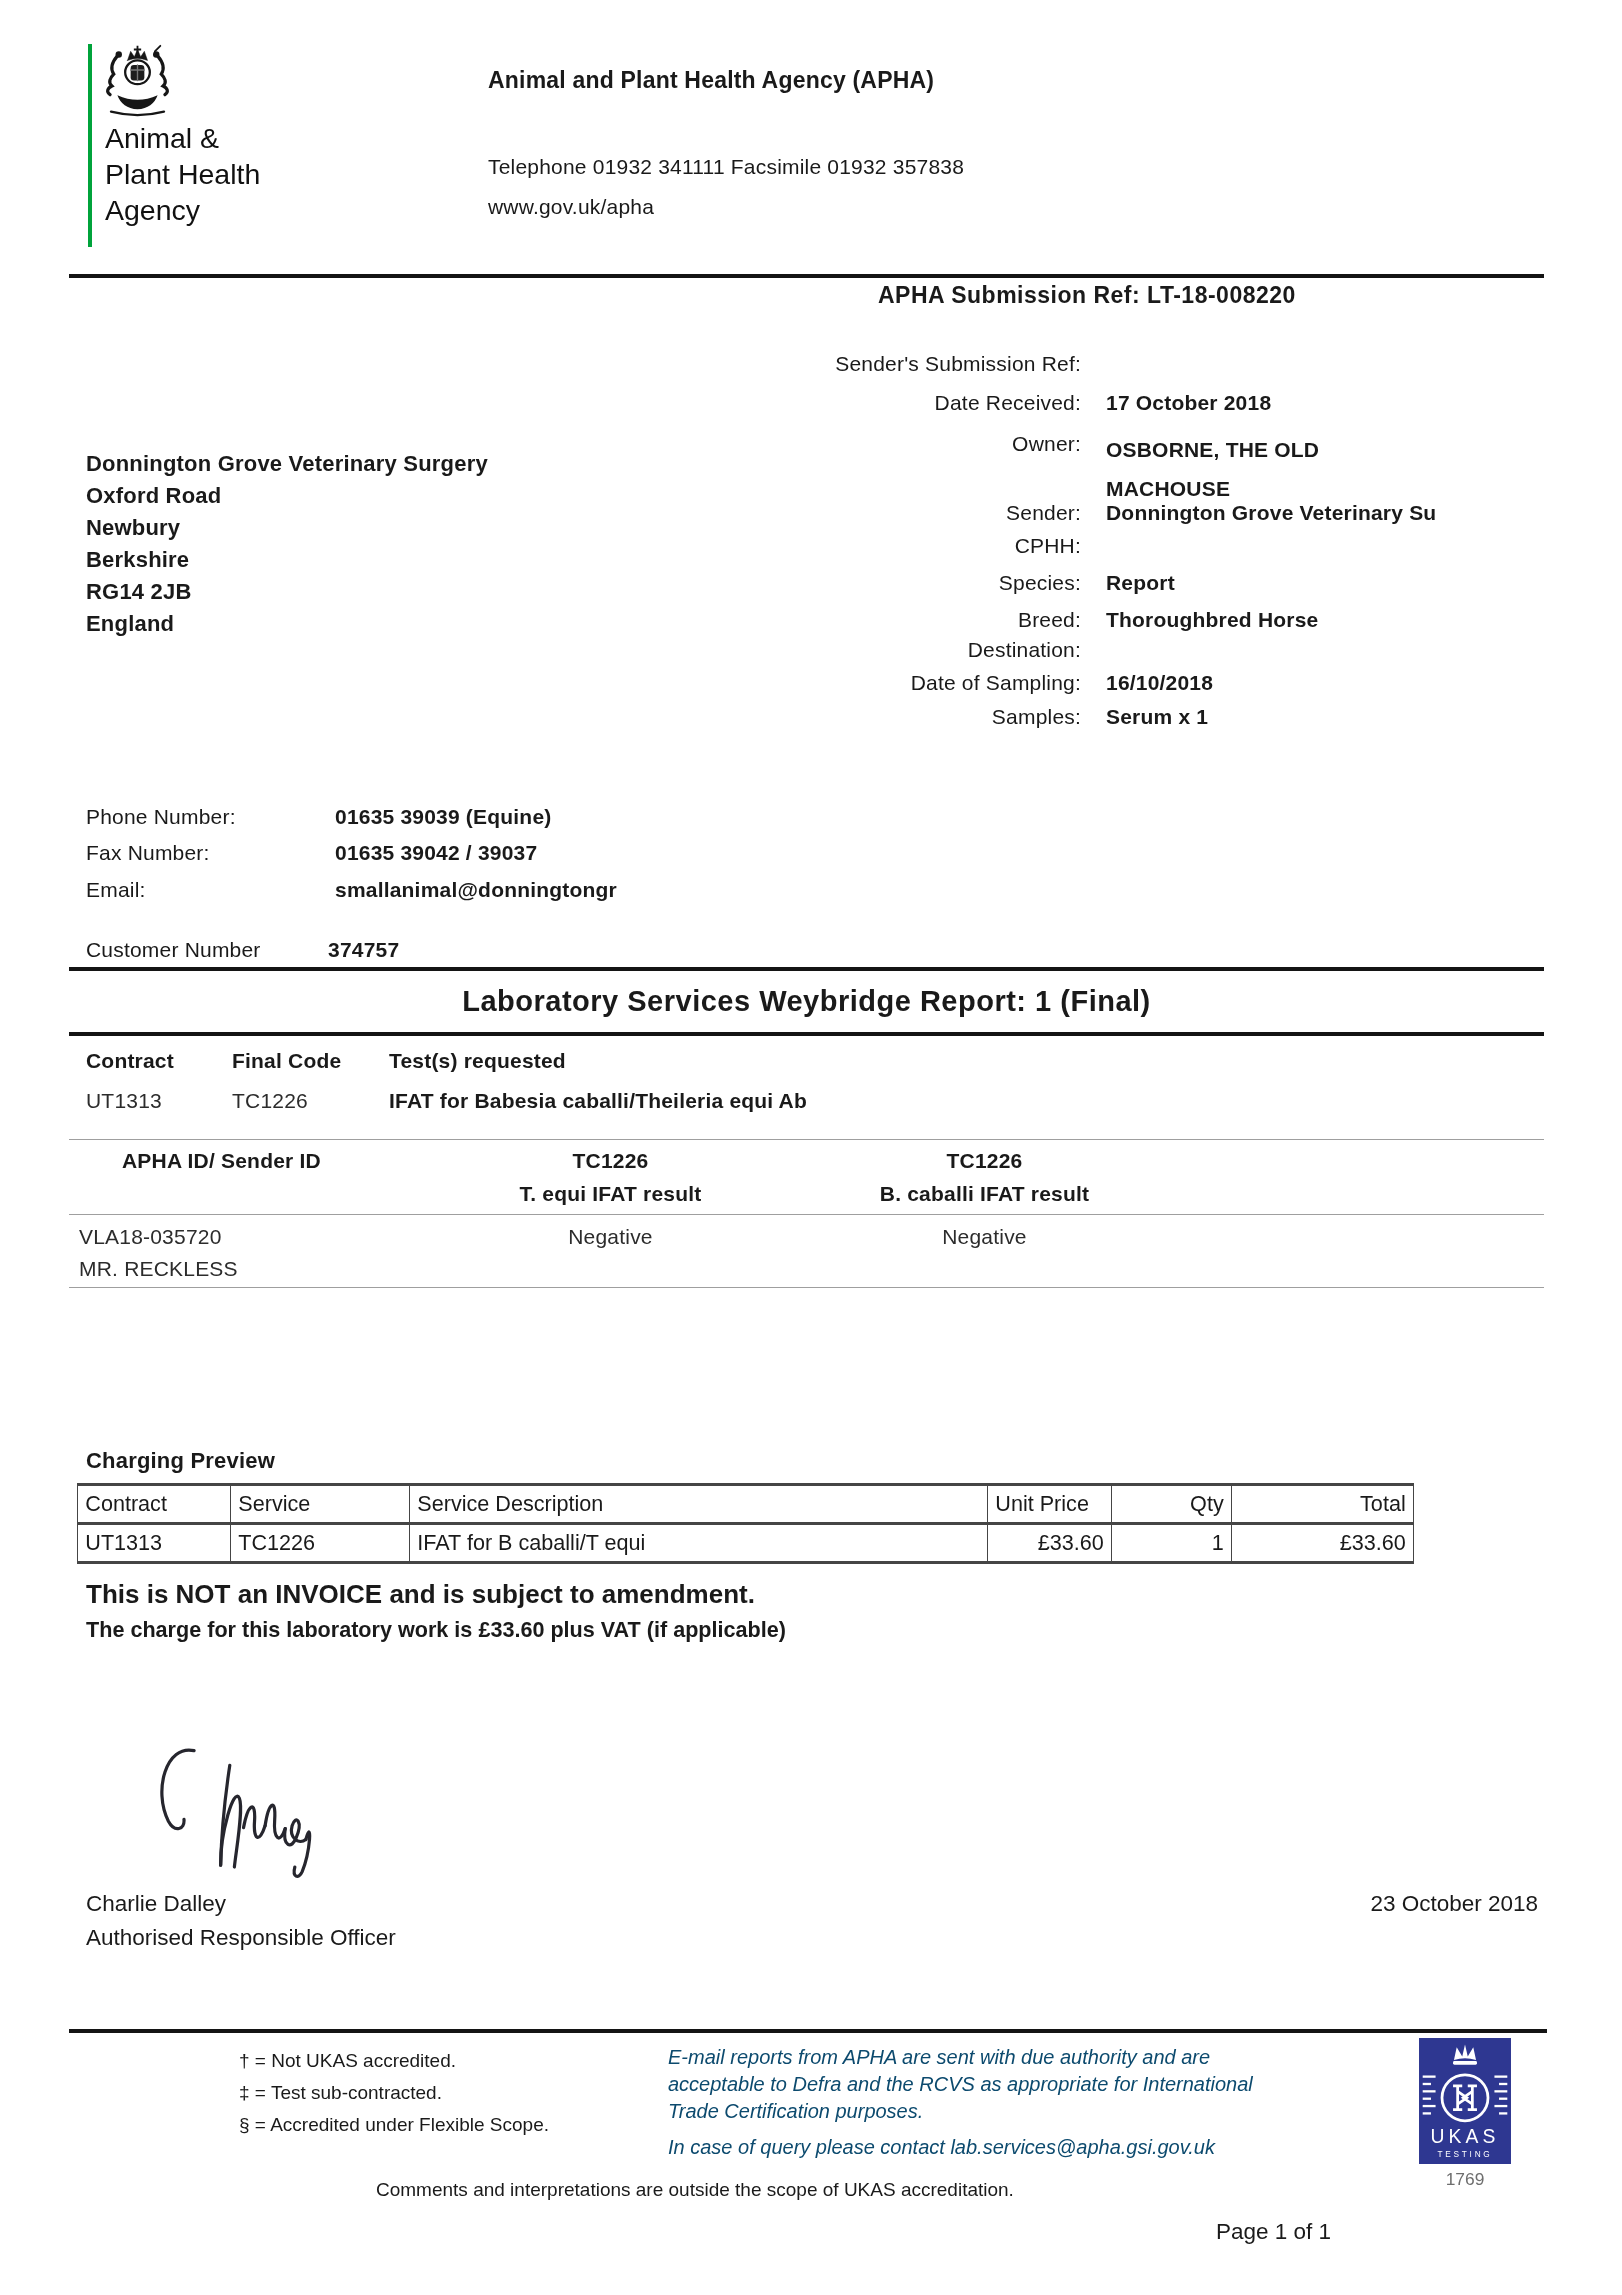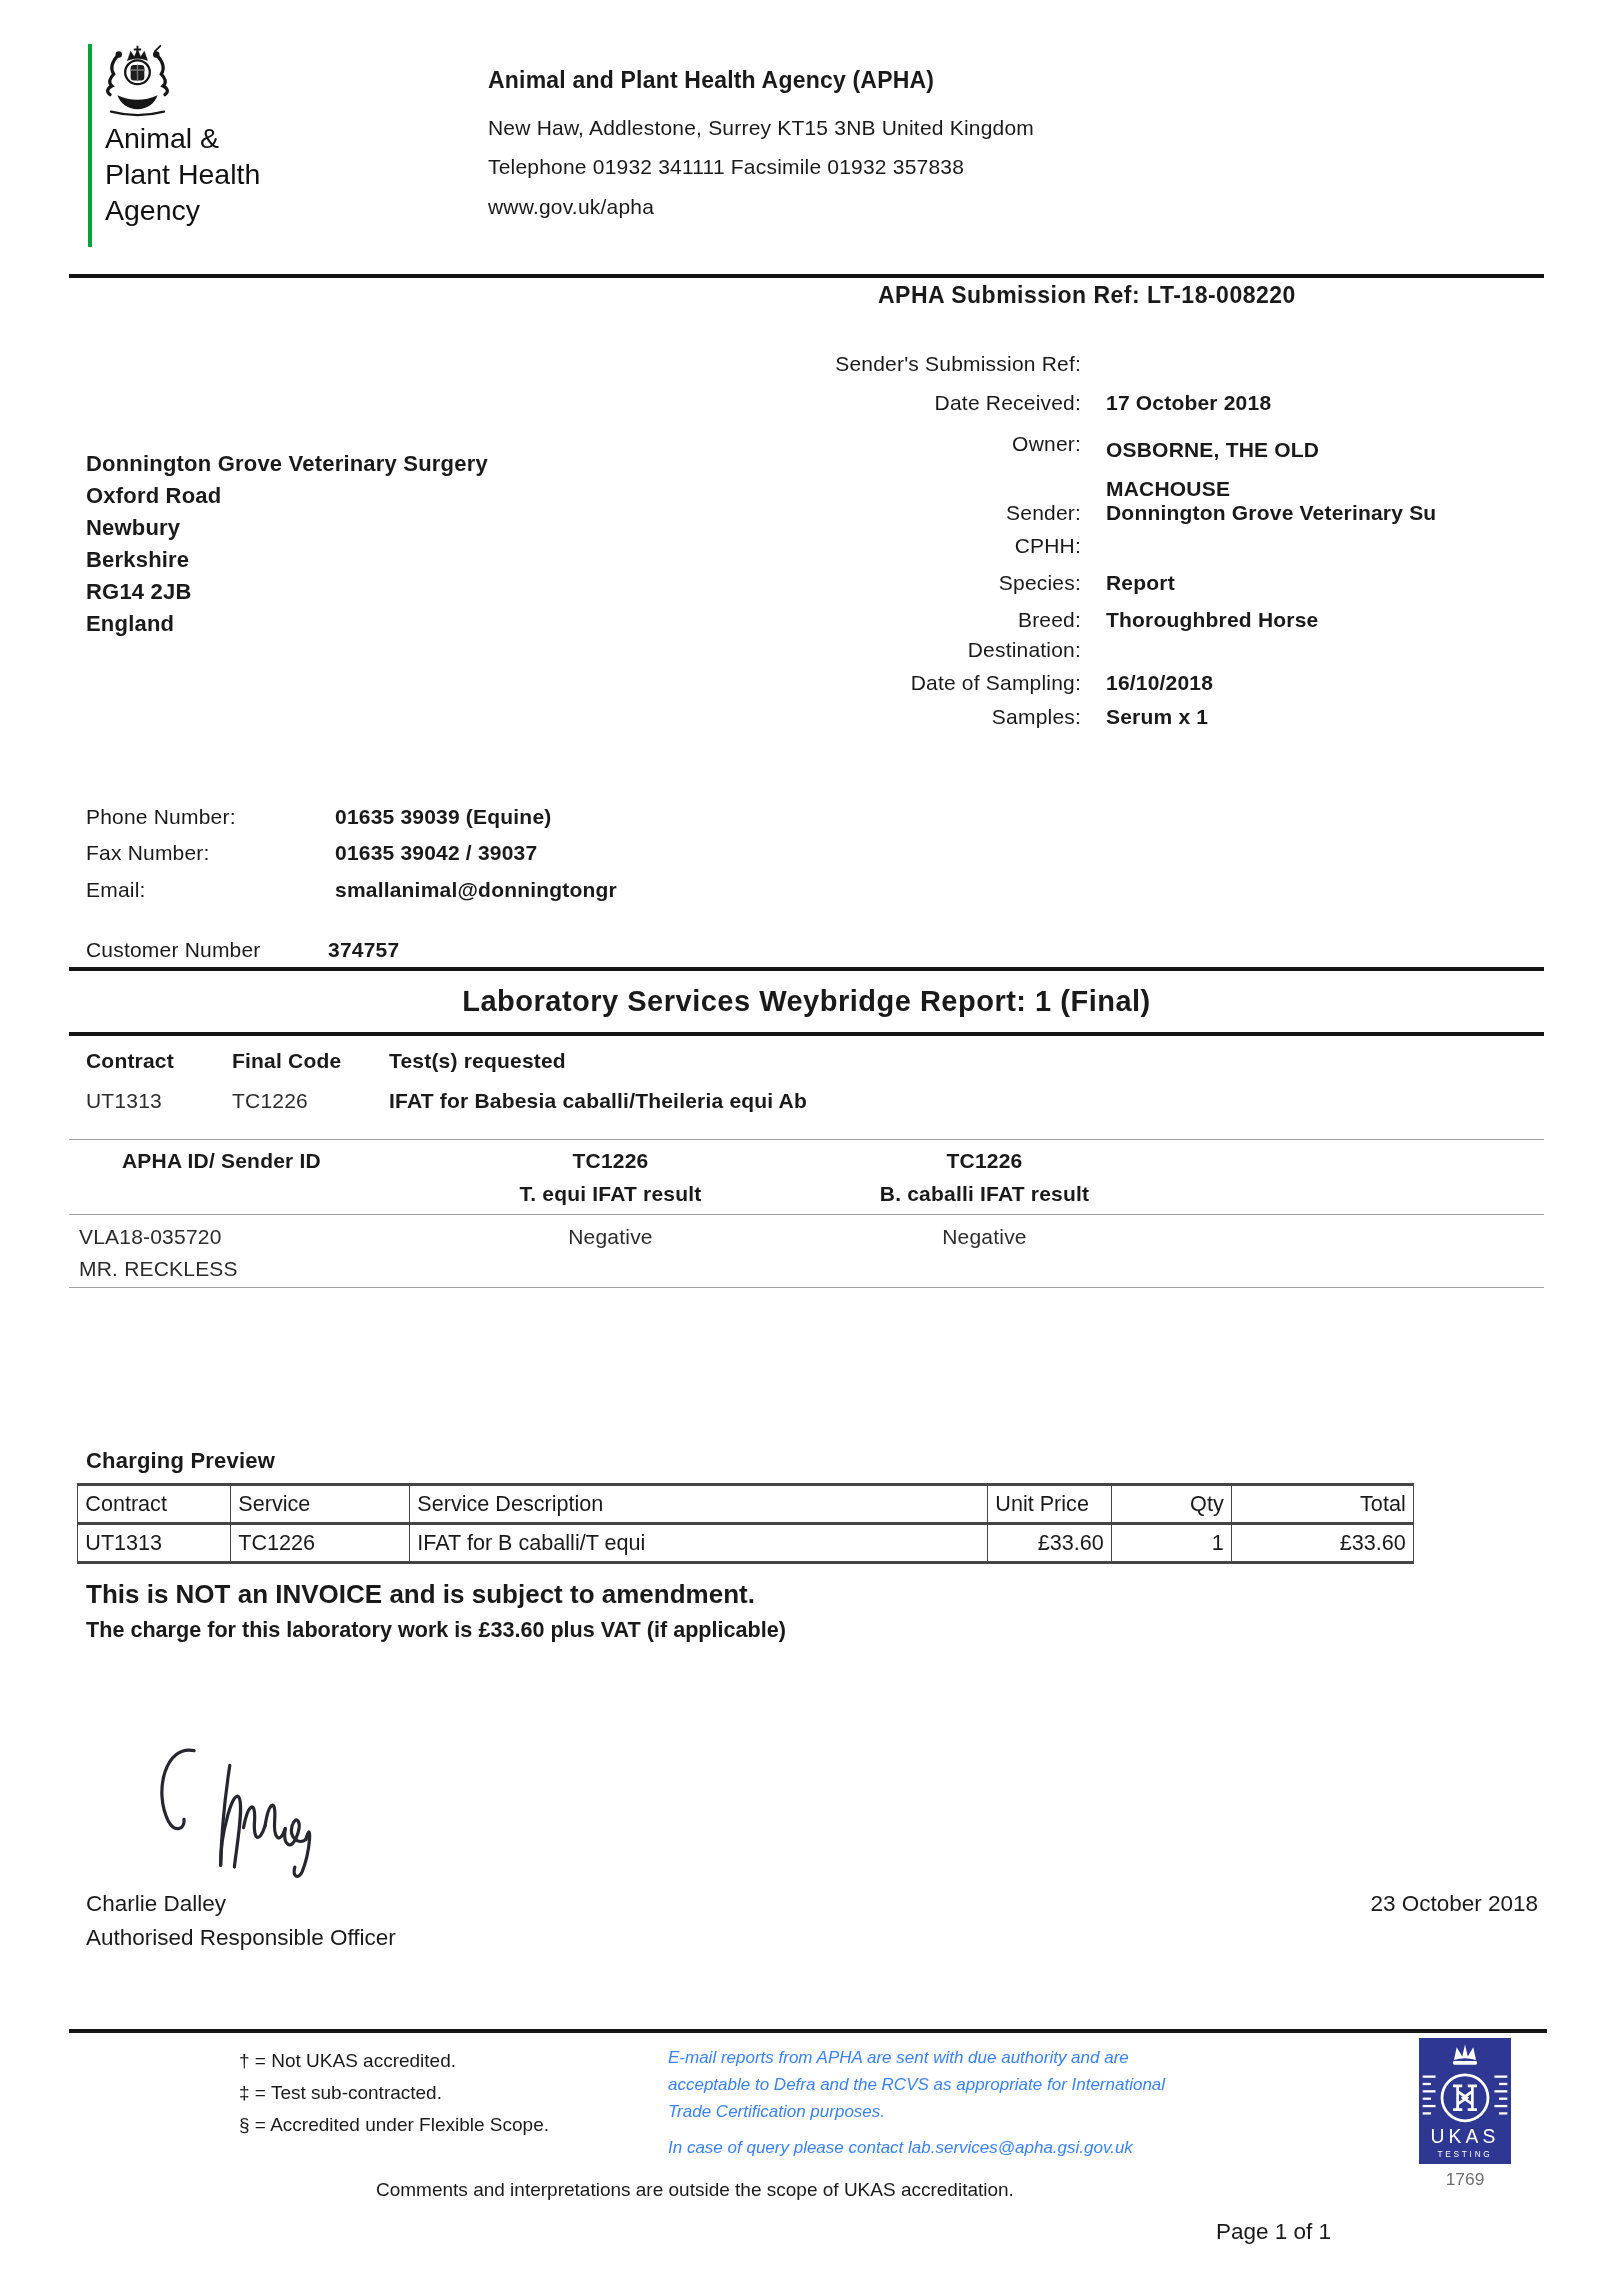--- a/index.html
+++ b/index.html
@@ -12,21 +12,21 @@
   .b { font-weight:700; }
   .pre { white-space:pre-line; }
   .f46 { font-size:21px; line-height:27.5px; letter-spacing:0.2px; }
   .f48 { font-size:22px; line-height:28.5px; letter-spacing:0.2px; }
   .f42 { font-size:19px; line-height:26px; }
   .rule { background:#141414; height:4.1px; }
   .thin { background:#9f9f9f; height:1.4px; }
   .lblcol { width:418px; text-align:right; }
   .addr { line-height:32px; }
   .logo-text { font-size:28.5px; line-height:36px; color:#111; letter-spacing:0px; }
-  .gray-italic { font-style:italic; color:#3b82f6; font-size:17px; line-height:27px; }
+  .gray-italic { font-style:italic; color:#0c4a6e; font-size:20px; line-height:27px; }
   .ctr2 { left:473px; width:275px; text-align:center; }
   .ctr3 { left:847px; width:275px; text-align:center; }
   table.charge { border-collapse:collapse; table-layout:fixed; width:1336px; font-size:21.6px; }
   table.charge th, table.charge td {
     border:1.8px solid #454545; font-weight:400; padding:0 7.3px; overflow:hidden; white-space:nowrap;
   }
   table.charge tr.hd th { border-top:3.7px solid #454545; border-bottom:3.7px solid #454545; height:39px; }
   table.charge tr.dt td { border-bottom:3.7px solid #454545; height:39px; }
   .tr { text-align:right; }
   .tl { text-align:left; }
@@ -53,21 +53,20 @@
       <path d="M42 112 Q86 132 130 112 Q120 140 86 143 Q52 140 42 112 Z" fill="#161616" stroke="none"></path>
       <path d="M28 148 Q86 163 144 148" stroke-width="5"></path>
     </g>
   </svg>
 
   <div class="abs logo-text pre" style="left:105px; top:120px;">Animal &amp;
 Plant Health
 Agency</div>
 
   <div class="abs b" style="left:488px; top:67px; font-size:23px; letter-spacing:0.2px;">Animal and Plant Health Agency (APHA)</div>
-  <div class="abs f46" style="left:488px; top:114px;">New Haw, Addlestone, Surrey KT15 3NB United Kingdom</div>
   <div class="abs f46" style="left:488px; top:153px;">Telephone 01932 341111 Facsimile 01932 357838</div>
   <div class="abs f46" style="left:488px; top:193px;">www.gov.uk/apha</div>
 
   <div class="abs rule" style="left:69px; top:274px; width:1475px;"></div>
 
   <div class="abs b" style="left:878px; top:282px; font-size:23px; letter-spacing:0.5px;">
     <span>APHA Submission Ref:</span>
     <span>LT-18-008220</span>
   </div>
 

